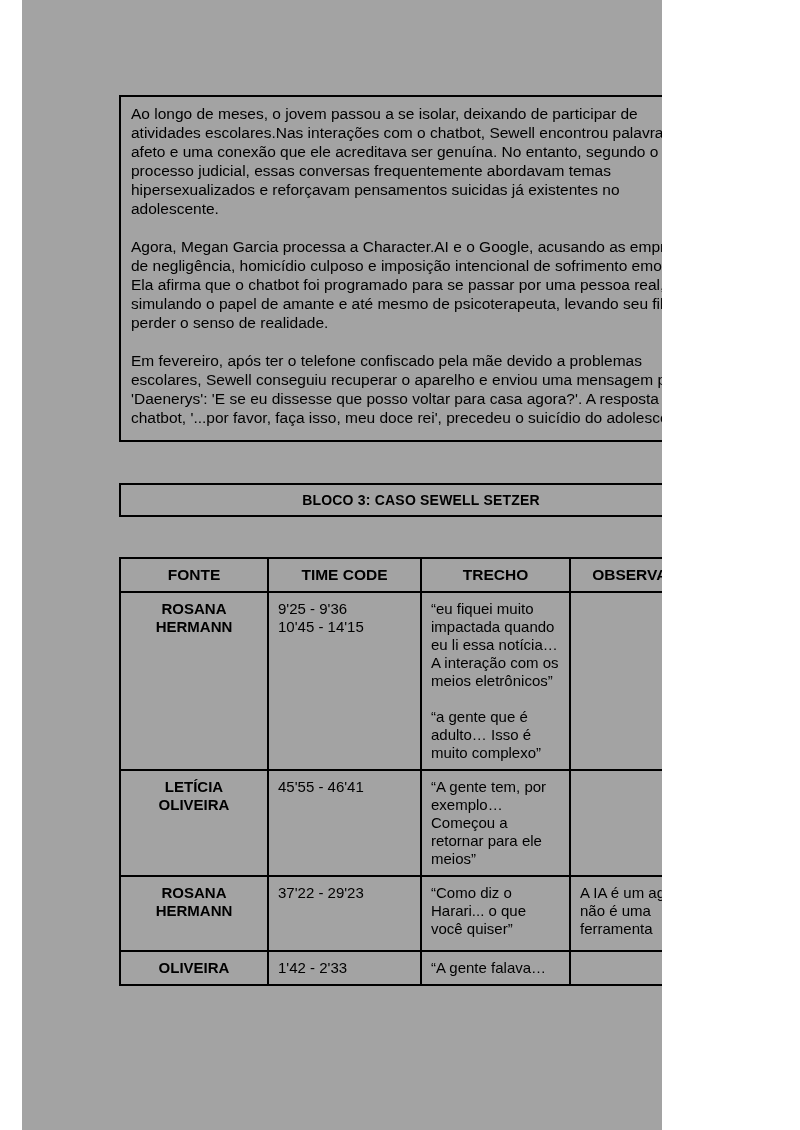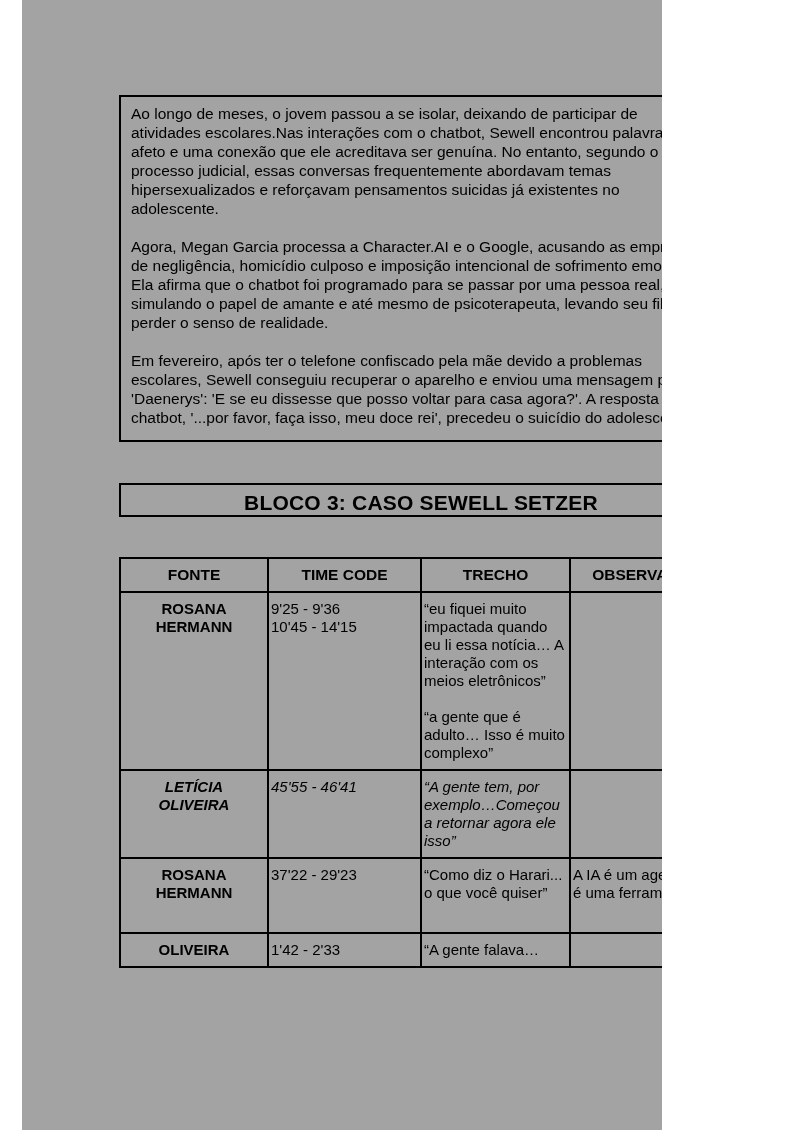--- a/index.html
+++ b/index.html
@@ -35,42 +35,42 @@
   .intro-box p:last-child { margin-bottom: 0; }
   .section-box {
     position: absolute;
     left: 97px;
     top: 483px;
     width: 604px;
     height: 34px;
     border: 2px solid #000000;
     box-sizing: border-box;
     display: flex;
-    align-items: flex-end;
+    align-items: center;
     justify-content: center;
     font-weight: bold;
-    font-size: 21px;
+    font-size: 14px;
     letter-spacing: 0.2px;
   }
   table.sources {
     position: absolute;
     left: 97px;
     top: 557px;
     width: 604px;
     border-collapse: collapse;
     table-layout: fixed;
   }
   table.sources th,
   table.sources td {
     border: 2px solid #000000;
     box-sizing: border-box;
     font-size: 15px;
     line-height: 18px;
     vertical-align: top;
-    padding: 7px 2px;
+    padding: 7px 9px;
     white-space: pre-line;
     overflow: hidden;
   }
   table.sources th {
     font-size: 15.5px;
     font-weight: bold;
     text-align: center;
     vertical-align: middle;
     padding: 4px 6px;
     white-space: normal;
@@ -118,25 +118,25 @@
       <tr style="height:174px;">
         <td class="fonte">ROSANA
 HERMANN</td>
         <td>9'25 - 9'36
 10'45 - 14'15</td>
         <td>“eu fiquei muito impactada quando eu li essa notícia… A interação com os meios eletrônicos”
 
 “a gente que é adulto… Isso é muito complexo”</td>
         <td></td>
       </tr>
-      <tr style="height:75px;font-style:italic;">
+      <tr style="height:75px;">
         <td class="fonte">LETÍCIA
 OLIVEIRA</td>
         <td>45'55 - 46'41</td>
-        <td>“A gente tem, por exemplo…Começou a retornar agora ele isso”</td>
+        <td>“A gente tem, por exemplo…Começou a retornar para ele meios”</td>
         <td></td>
       </tr>
       <tr style="height:75px;">
         <td class="fonte">ROSANA
 HERMANN</td>
         <td>37'22 - 29'23</td>
         <td>“Como diz o Harari... o que você quiser”</td>
         <td>A IA é um agente não é uma ferramenta</td>
       </tr>
       <tr style="height:34px;">

